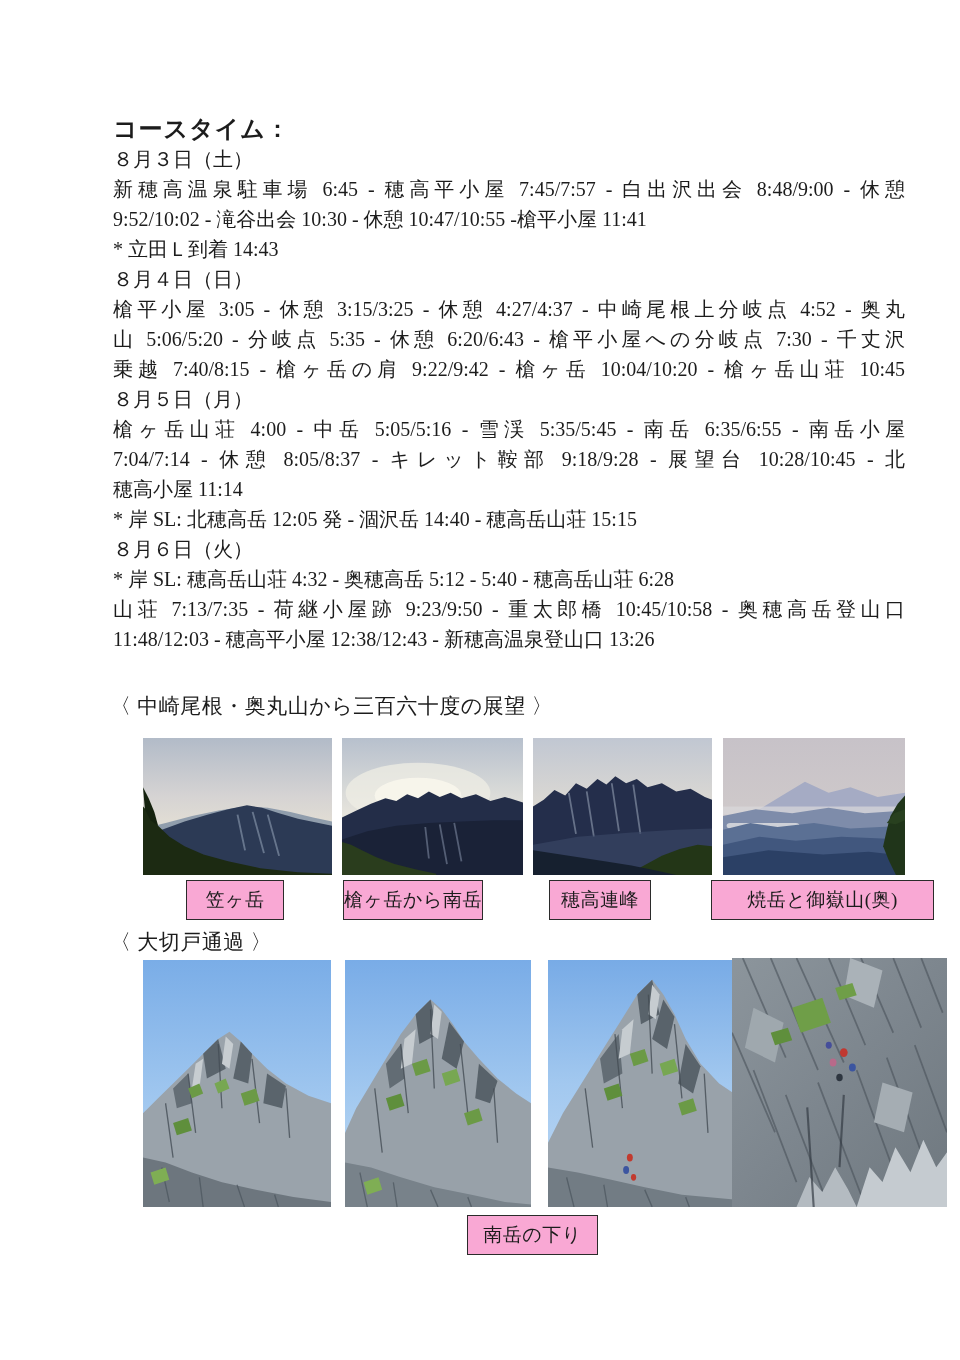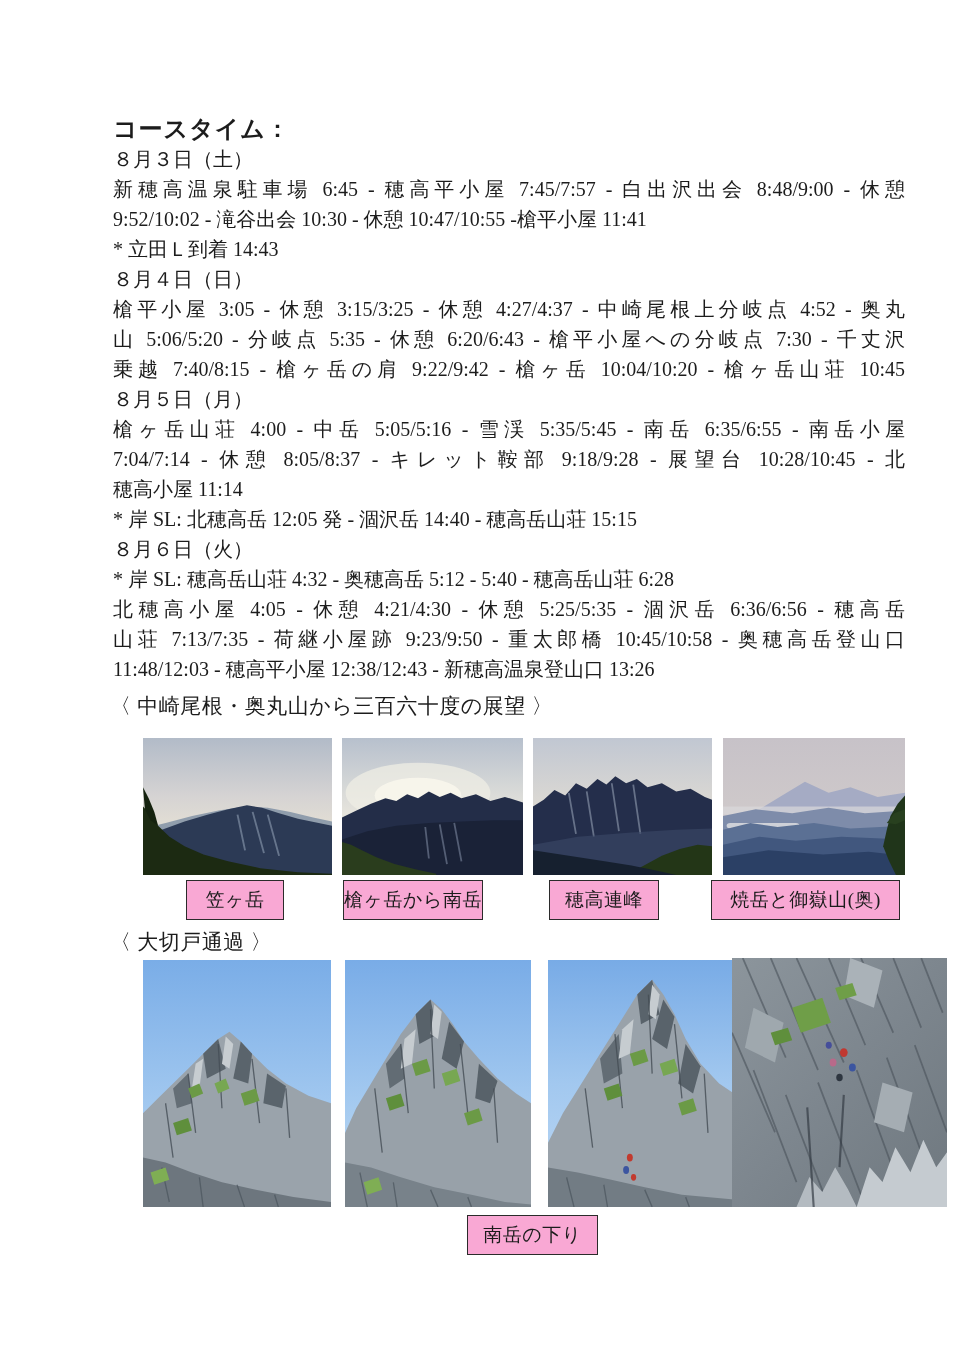--- a/index.html
+++ b/index.html
@@ -32,22 +32,22 @@
   #photo-7{left:548px;top:960px;width:186px;height:247px;}
   #photo-8{left:732px;top:958px;width:215px;height:249px;}
   
   .caption-box{
     position:absolute;height:40px;border:1px solid #2b2b2b;background:#f9a8d4;
     display:flex;align-items:center;justify-content:center;
     font-size:19px;letter-spacing:0.5px;box-sizing:border-box;
   }
   #caption-1{left:186px;top:880px;width:98px;}
   #caption-2{left:343px;top:880px;width:140px;}
-  #caption-3{left:549px;top:880px;width:110px;}
-  #caption-4{left:711px;top:880px;width:189px;}
+  #caption-3{left:549px;top:880px;width:102px;}
+  #caption-4{left:711px;top:880px;width:223px;}
   #caption-5{left:467px;top:1215px;width:131px;}
 </style>
 </head>
 <body>
 
 <div class="page">
 
   <div class="course">
     <div class="ct-title">コースタイム :</div>
     <div class="line">８月３日（土）</div>
@@ -58,21 +58,20 @@
     <div class="line j">槍平小屋 3:05 - 休憩 3:15/3:25 - 休憩 4:27/4:37 - 中崎尾根上分岐点 4:52 - 奥丸</div>
     <div class="line j">山 5:06/5:20 - 分岐点 5:35 - 休憩 6:20/6:43 - 槍平小屋への分岐点 7:30 - 千丈沢</div>
     <div class="line j">乗越 7:40/8:15 - 槍ヶ岳の肩 9:22/9:42 - 槍ヶ岳 10:04/10:20 - 槍ヶ岳山荘 10:45</div>
     <div class="line">８月５日（月）</div>
     <div class="line j">槍ヶ岳山荘 4:00 - 中岳 5:05/5:16 - 雪渓 5:35/5:45 - 南岳 6:35/6:55 - 南岳小屋</div>
     <div class="line j">7:04/7:14 - 休憩 8:05/8:37 - キレット鞍部 9:18/9:28 - 展望台 10:28/10:45 - 北</div>
     <div class="line">穂高小屋 11:14</div>
     <div class="line">* 岸 SL: 北穂高岳 12:05 発 - 涸沢岳 14:40 - 穂高岳山荘 15:15</div>
     <div class="line">８月６日（火）</div>
     <div class="line">* 岸 SL: 穂高岳山荘 4:32 - 奥穂高岳 5:12 - 5:40 - 穂高岳山荘 6:28</div>
-    <div class="line j">北穂高小屋 4:05 - 休憩 4:21/4:30 - 休憩 5:25/5:35 - 涸沢岳 6:36/6:56 - 穂高岳</div>
     <div class="line j">山荘 7:13/7:35 - 荷継小屋跡 9:23/9:50 - 重太郎橋 10:45/10:58 - 奥穂高岳登山口</div>
     <div class="line">11:48/12:03 - 穂高平小屋 12:38/12:43 - 新穂高温泉登山口 13:26</div>
   </div>
 
   <div class="sec-heading" id="heading-1">〈 中崎尾根・奥丸山から三百六十度の展望 〉</div>
 
   <div class="photo" id="photo-1">
     <svg viewBox="0 0 100 100" preserveAspectRatio="none">
       <defs>
           <linearGradient id="g1" x1="0" y1="0" x2="0" y2="1">

